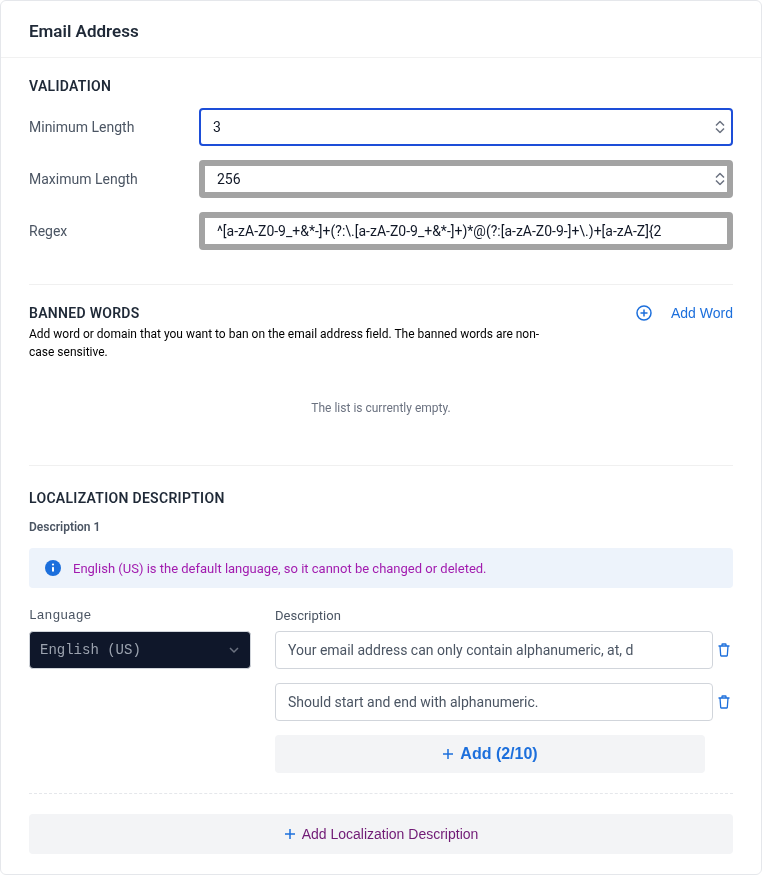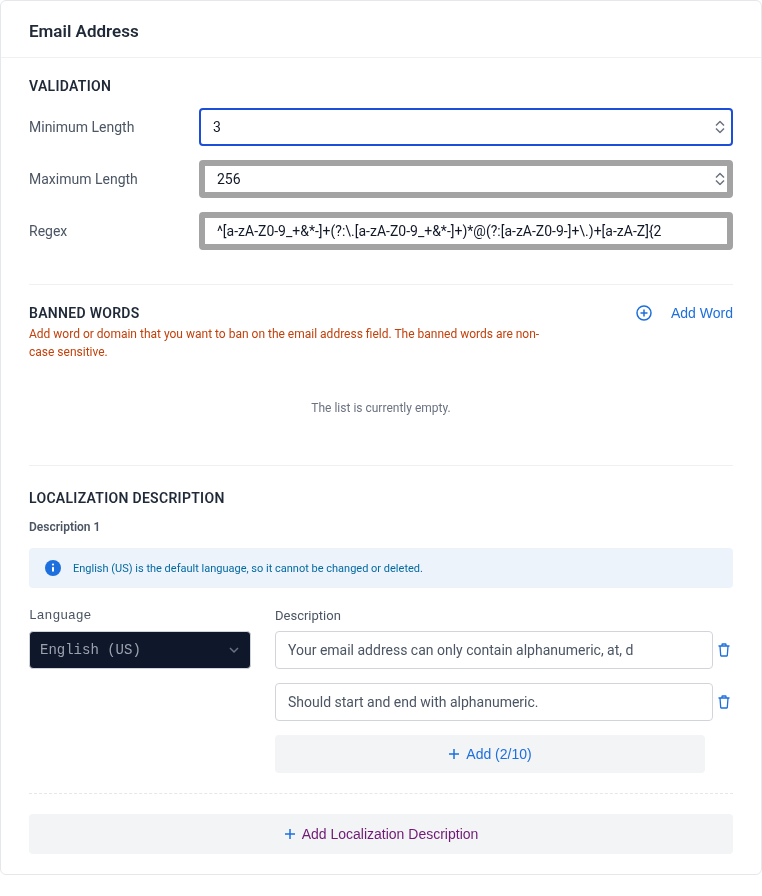--- a/index.html
+++ b/index.html
@@ -33,21 +33,21 @@
     }
     .section-title {
       font-size: 14px;
       font-weight: 600;
       letter-spacing: 0.3px;
       color: #1f2937;
       margin-bottom: 14px;
     }
     .section-subtitle {
       font-size: 12px;
-      color: #c2410c;
+      color: #000000;
       line-height: 1.5;
       margin-top: 4px;
       max-width: 520px;
     }
     .form-row {
       display: flex;
       align-items: center;
       margin-bottom: 14px;
     }
     .form-label {
@@ -134,22 +134,22 @@
       border-radius: 4px;
       padding: 12px 16px;
       margin-bottom: 20px;
     }
     .info-banner svg {
       width: 16px;
       height: 16px;
       flex-shrink: 0;
     }
     .info-banner-text {
-      font-size: 11px;
-      color: #0369a1;
+      font-size: 13px;
+      color: #a21caf;
     }
     .loc-row {
       display: flex;
       gap: 24px;
     }
     .loc-col {
       display: flex;
       flex-direction: column;
     }
     .loc-col.lang {
@@ -224,22 +224,22 @@
     .add-inline-btn {
       height: 38px;
       background: #f3f4f6;
       border: none;
       border-radius: 4px;
       display: flex;
       align-items: center;
       justify-content: center;
       gap: 6px;
       color: #1c6fdc;
-      font-size: 14px;
-      font-weight: 400;
+      font-size: 16px;
+      font-weight: 700;
       cursor: pointer;
       width: calc(100% - 28px);
     }
     .dashed-divider {
       border-top: 1px dashed #e5e7eb;
       margin: 20px 0;
     }
     .add-loc-btn {
       width: 100%;
       height: 40px;

